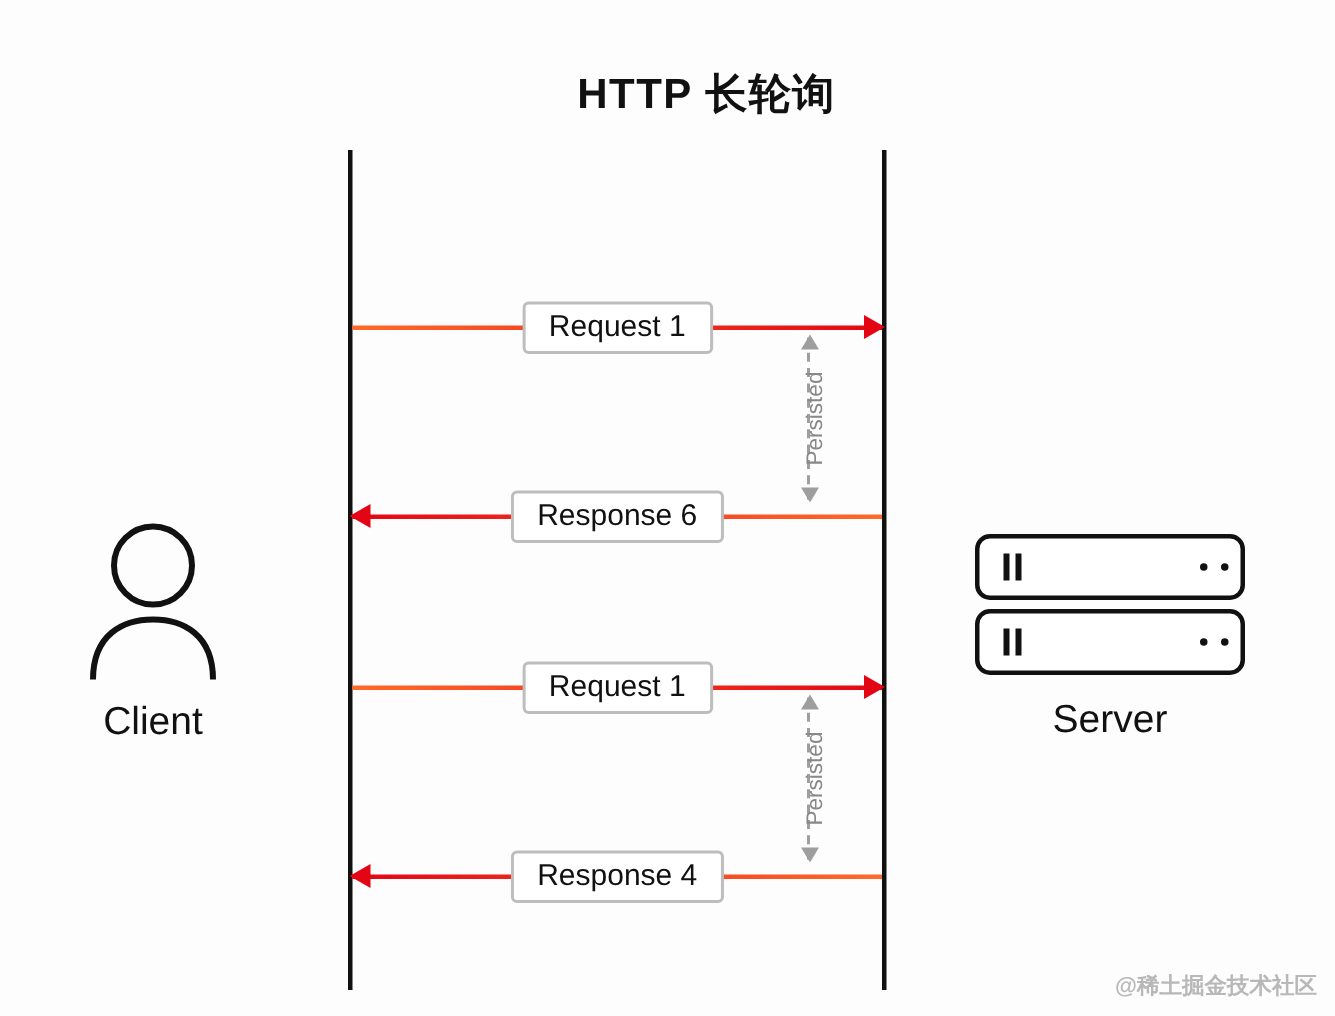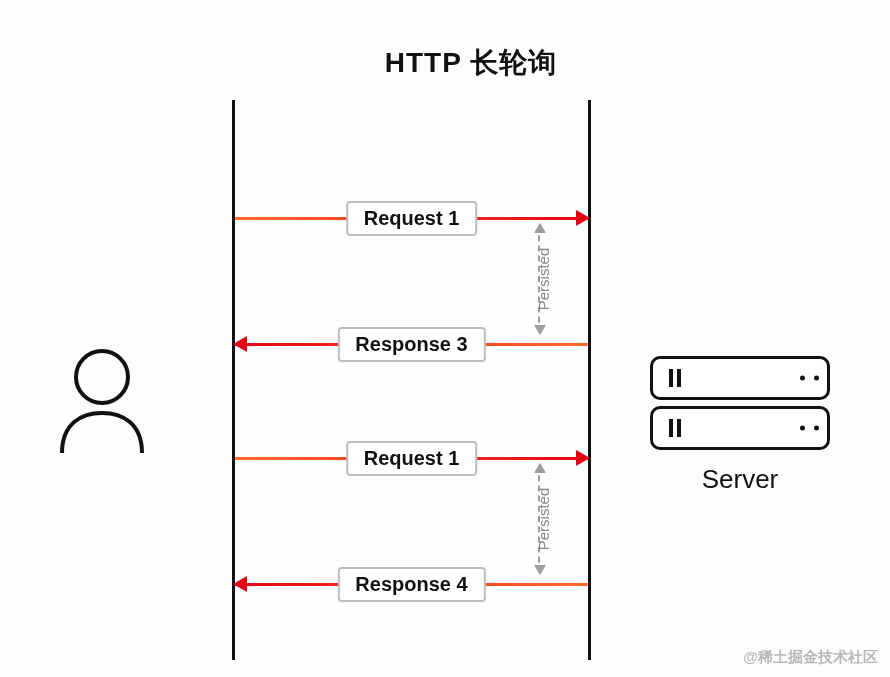--- a/index.html
+++ b/index.html
@@ -50,21 +50,20 @@
   .server-rack::before { content: ""; position: absolute; left: 16px; top: 50%; transform: translateY(-50%); width: 4px; height: 18px; background: #111; box-shadow: 8px 0 0 #111; }
   .server-rack::after { content: ""; position: absolute; right: 22px; top: 50%; transform: translateY(-50%); width: 5px; height: 5px; border-radius: 50%; background: #111; box-shadow: 14px 0 0 #111; }
   .server-label { font-size: 26px; margin-top: 14px; color: #111; }
   
   .arrow {
     position: absolute;
     left: 235px;
     width: 353px;
     height: 3px;
     background: linear-gradient(to right, #ff6a2a, #e40514);
-    font-weight: bold;
   }
   .arrow.reverse { background: linear-gradient(to left, #ff6a2a, #e40514); }
   .arrow .head {
     position: absolute;
     top: -7px;
     width: 0; height: 0;
     border-top: 8px solid transparent;
     border-bottom: 8px solid transparent;
   }
   .arrow.right .head { right: -2px; border-left: 14px solid #e40514; }
@@ -115,35 +114,36 @@
 <div class="title">HTTP 长轮询</div>
 
 <div class="lifeline client"></div>
 <div class="lifeline server"></div>
 
 <div class="client-actor">
   <svg width="100" height="110" viewBox="0 0 100 110">
     <circle cx="50" cy="32" r="26" fill="none" stroke="#111" stroke-width="4"></circle>
     <path d="M10 108 C 10 78, 30 68, 50 68 C 70 68, 90 78, 90 108" fill="none" stroke="#111" stroke-width="4"></path>
   </svg>
+  <div class="client-label">Client</div>
 </div>
 
 <div class="server-actor">
   <div class="server-rack"></div>
   <div class="server-rack"></div>
   <div class="server-label">Server</div>
 </div>
 
 <div class="arrow right" style="top:217px">
   <span class="head"></span>
   <span class="label">Request 1</span>
 </div>
 <div class="arrow left reverse" style="top:343px">
   <span class="head"></span>
-  <span class="label">Response 3</span>
+  <span class="label">Response 6</span>
 </div>
 <div class="arrow right" style="top:457px">
   <span class="head"></span>
   <span class="label">Request 1</span>
 </div>
 <div class="arrow left reverse" style="top:583px">
   <span class="head"></span>
   <span class="label">Response 4</span>
 </div>
 

